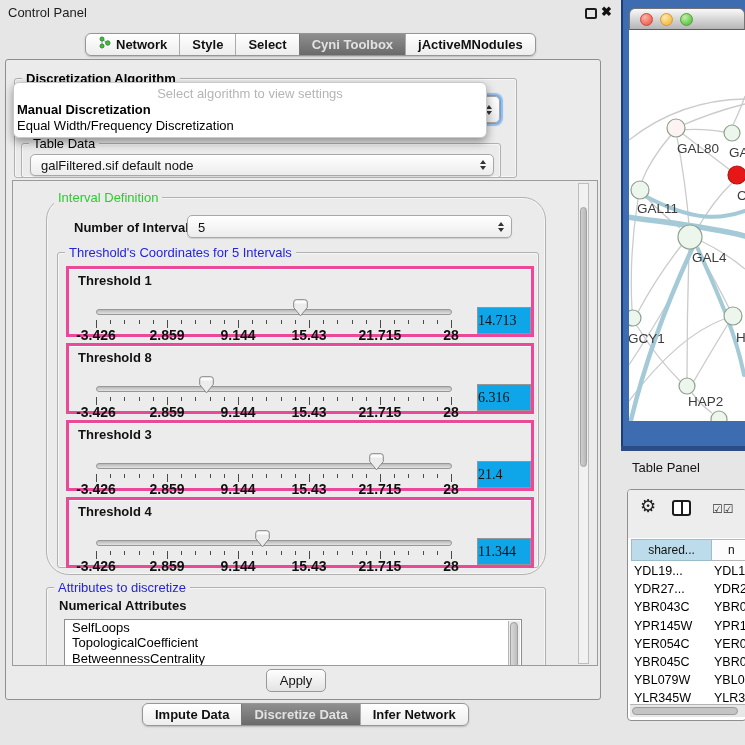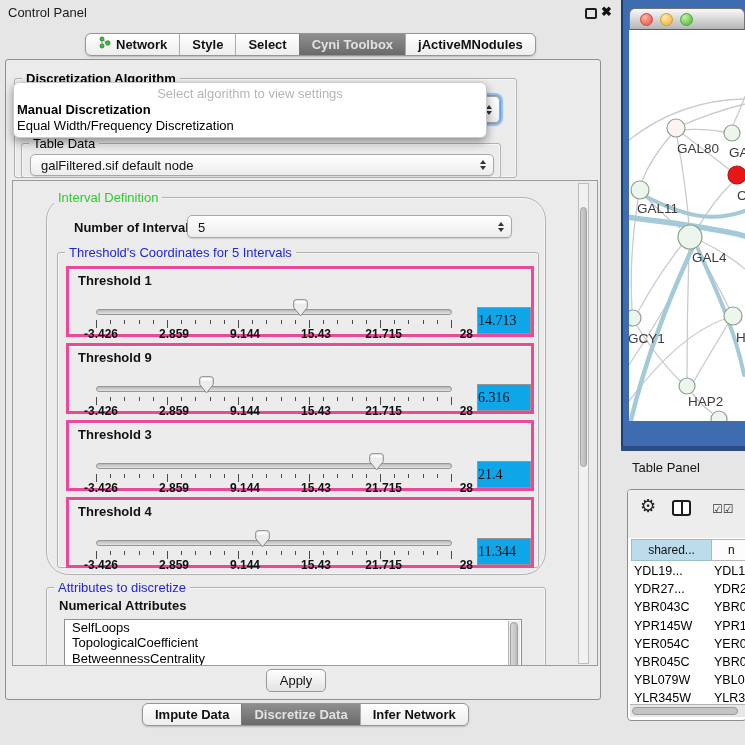--- a/index.html
+++ b/index.html
@@ -49,21 +49,21 @@
 
   .thpanel { position:absolute; left:8px; width:468px; height:71px; background:#ececec;
     border:3px solid #ec4899; box-shadow:inset 0 1px 0 rgba(255,255,255,.8); }
   .thlabel { position:absolute; left:9px; top:4px; font-size:13px; font-weight:700; }
   .thtrack { position:absolute; left:27px; top:40px; width:356px; height:6px;
     border:1px solid #979797; border-radius:3px; background:linear-gradient(#b9b9b9,#e2e2e2); }
   .ththumb { position:absolute; top:30px; width:15px; height:18px; }
   .tick { position:absolute; width:1px; background:#4a4a4a; }
   .tick.minor { top:51px; height:4px; }
   .tick.major { top:51px; height:8px; }
-  .ticklabel { position:absolute; top:58px; width:44px; text-align:right; font-size:12px; font-weight:700; color:#101010; }
+  .ticklabel { position:absolute; top:58px; width:44px; text-align:center; font-size:14px; font-weight:700; color:#101010; }
   .thvalue { position:absolute; left:408px; top:38px; width:54px; height:27px; background:#0ea5e9;
     border:1px solid #959595; font-size:14px; line-height:25px; padding-right:6px;font-family:Liberation Serif, serif; }
 
   .attrhead { position:absolute; left:12px; top:10px; font-size:13px; font-weight:700; }
   .listbox { position:absolute; background:#fff; border:1px solid #8e8e8e; overflow:hidden; font-size:13px; }
   .listitem { padding-left:7px; line-height:15.4px; color:#000; white-space:nowrap; }
   .lscroll { position:absolute; top:1px; right:1px; bottom:1px; width:12px; background:#ededed; border-left:1px solid #b5b5b5; }
   .lthumb { position:absolute; left:1px; top:1px; width:8px; height:calc(100% - 2px);
     background:linear-gradient(90deg,#d9d9d9,#bdbdbd); border:1px solid #9e9e9e; border-radius:4px; }
 
@@ -217,21 +217,21 @@
             <div class="ticklabel" style="left: 218px;">15.43</div>
             <div class="ticklabel" style="left: 289px;">21.715</div>
             <div class="ticklabel" style="left: 360px;">28</div>
             <div class="ththumb" style="left: 224.405px;"><svg width="15" height="18" viewBox="0 0 15 18">
                 <path d="M3.2,0.7 H11.8 Q14.3,0.7 14.3,3.2 V8.5 L7.5,16.9 L0.7,8.5 V3.2 Q0.7,0.7 3.2,0.7 Z" fill="#ececec" stroke="#878787"></path>
                 <path d="M3.4,1.8 H11.6 Q13.2,1.8 13.2,3.4 V4.6 H1.8 V3.4 Q1.8,1.8 3.4,1.8 Z" fill="#fbfbfb"></path>
               </svg></div>
             <div class="thvalue">14.713</div>
           </div>
           <div class="thpanel" style="top: 90px;">
-            <div class="thlabel">Threshold 9</div>
+            <div class="thlabel">Threshold 8</div>
             <div class="thtrack"></div>
             <div class="tick major" style="left: 27px;"></div>
             <div class="tick minor" style="left: 41.2px;"></div>
             <div class="tick minor" style="left: 55.4px;"></div>
             <div class="tick minor" style="left: 69.6px;"></div>
             <div class="tick minor" style="left: 83.8px;"></div>
             <div class="tick major" style="left: 98px;"></div>
             <div class="tick minor" style="left: 112.2px;"></div>
             <div class="tick minor" style="left: 126.4px;"></div>
             <div class="tick minor" style="left: 140.6px;"></div>

